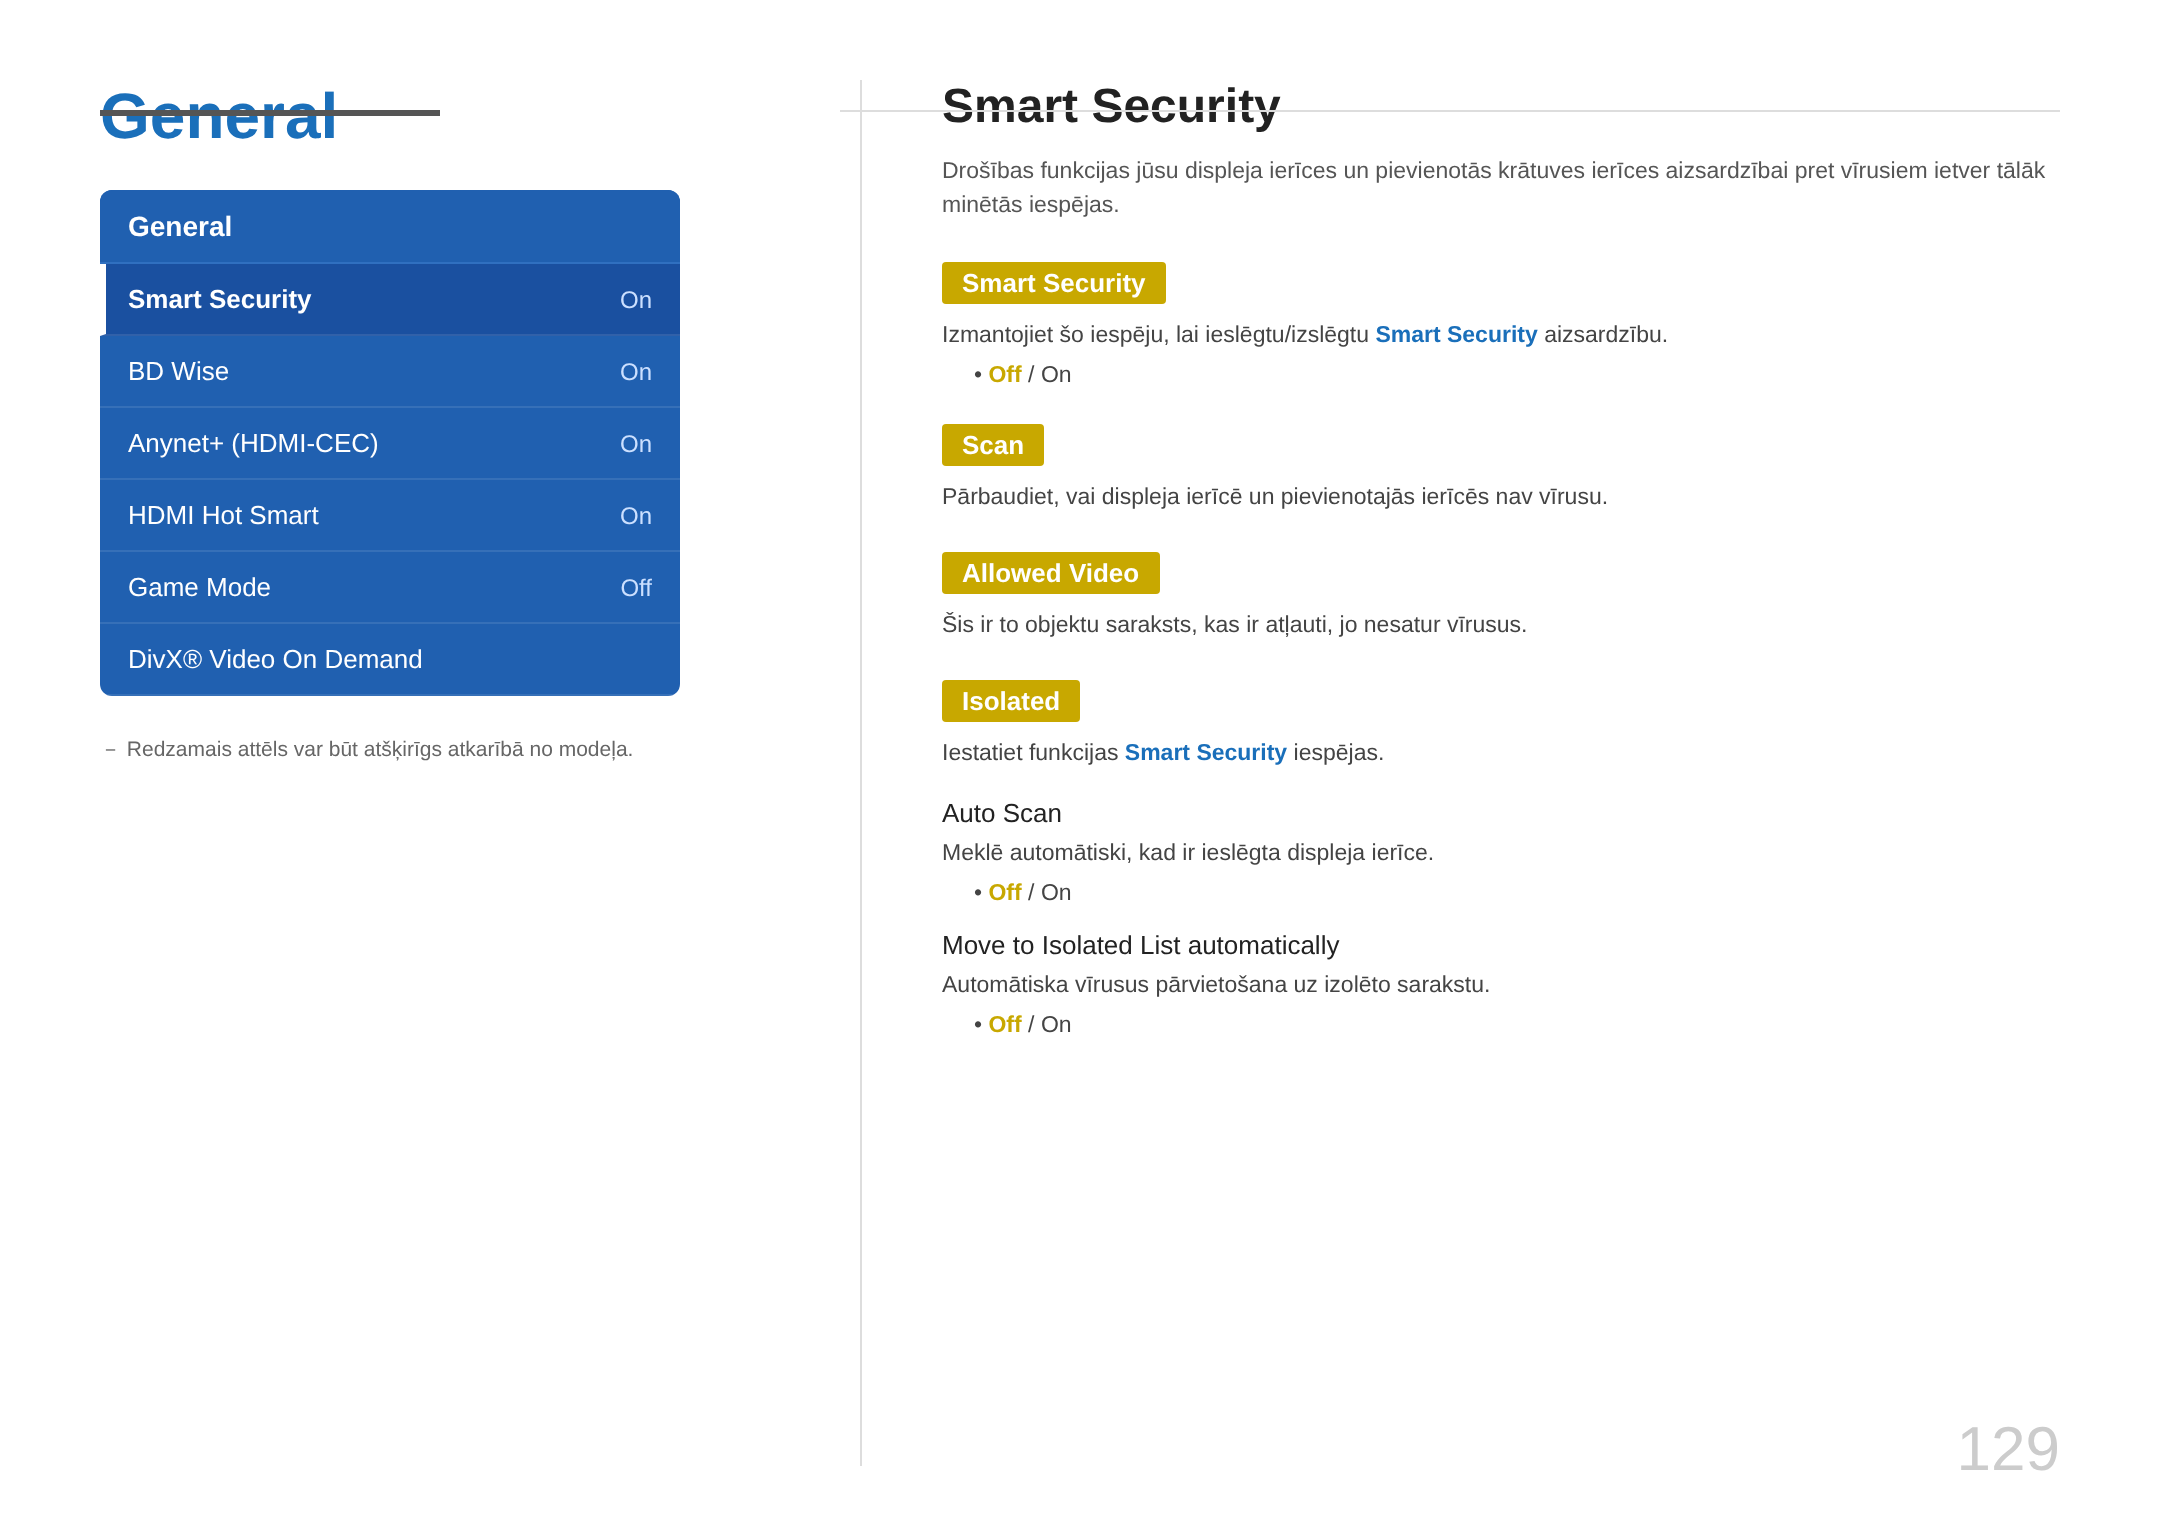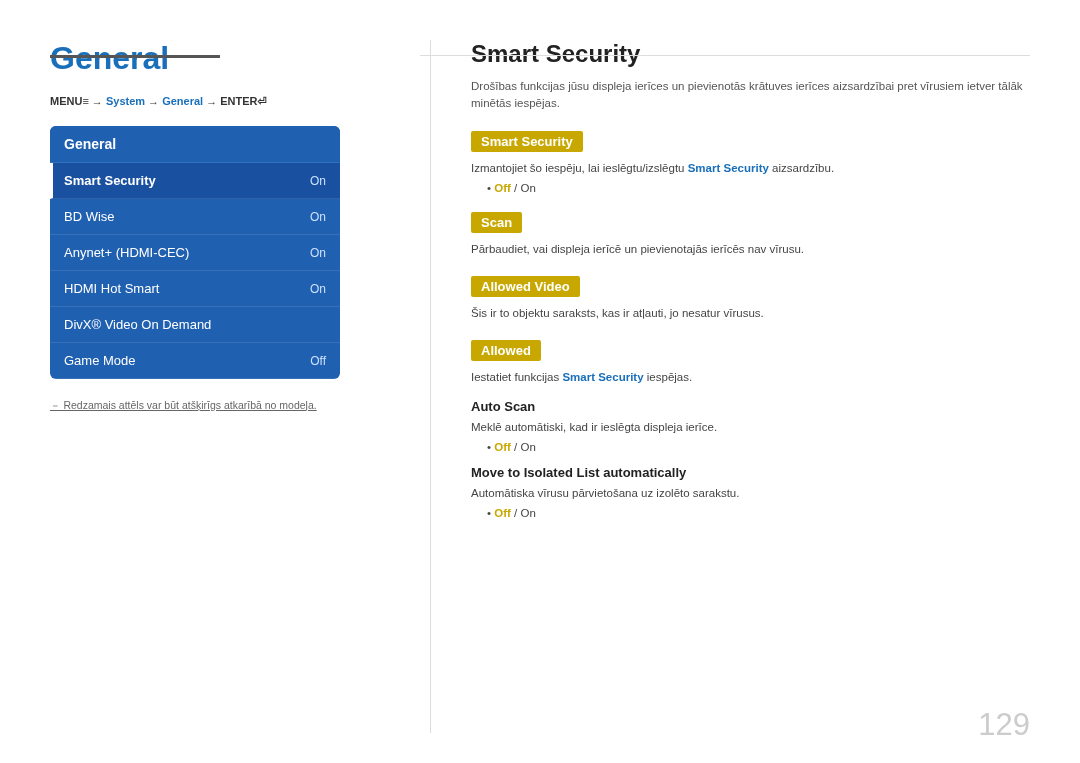--- a/index.html
+++ b/index.html
@@ -89,21 +89,20 @@
 
     .menu-item .item-value {
       color: #cce0ff;
       font-size: 12px;
     }
 
     .footnote {
       margin-top: 20px;
       font-size: 10.5px;
       color: #666;
-      text-decoration: underline;
     }
 
     
     .divider-v {
       width: 1px;
       background: #ddd;
       margin: 0 20px;
       align-self: stretch;
     }
 
@@ -173,21 +172,21 @@
       color: #444;
     }
 
     .bold-link {
       color: #1a6fba;
       font-weight: 700;
     }
 
     .sub-section-title {
       font-size: 13px;
-      font-weight: 700;
+      font-weight: 400;
       color: #222;
       margin-bottom: 5px;
       margin-top: 4px;
     }
 
     
     .top-line {
       position: absolute;
       top: 55px;
       left: 50px;
@@ -220,23 +219,20 @@
 <body>
 
 <div class="top-line"></div>
 <div class="separator-top"></div>
 
 <div class="page-container">
 
   <div class="left-col">
     <h1 class="page-title">General</h1>
 
-    <div class="breadcrumb">
-      MENU≡ → <span class="highlight">System</span> → <span class="highlight">General</span> → ENTER⏎
-    </div>
 
     <div class="menu-box">
       <div class="menu-header">General</div>
 
       <div class="menu-item active">
         <span class="item-name">Smart Security</span>
         <span class="item-value">On</span>
       </div>
       <div class="menu-item">
         <span class="item-name">BD Wise</span>
@@ -244,26 +240,26 @@
       </div>
       <div class="menu-item">
         <span class="item-name">Anynet+ (HDMI-CEC)</span>
         <span class="item-value">On</span>
       </div>
       <div class="menu-item">
         <span class="item-name">HDMI Hot Smart</span>
         <span class="item-value">On</span>
       </div>
       <div class="menu-item">
+        <span class="item-name">Game Mode</span>
+        <span class="item-value">Off</span>
+      </div>
+      <div class="menu-item">
         <span class="item-name">DivX® Video On Demand</span>
         <span class="item-value"></span>
-      </div>
-      <div class="menu-item">
-        <span class="item-name">Game Mode</span>
-        <span class="item-value">Off</span>
       </div>
     </div>
 
     <p class="footnote">－ Redzamais attēls var būt atšķirīgs atkarībā no modeļa.</p>
   </div>
 
   <div class="divider-v"></div>
 
   <div class="right-col">
     <h2 class="section-main-title">Smart Security</h2>
@@ -284,38 +280,38 @@
       <p class="section-desc">Pārbaudiet, vai displeja ierīcē un pievienotajās ierīcēs nav vīrusu.</p>
     </div>
 
 
     <div class="section-block">
       <div class="section-heading">Allowed Video</div>
       <p class="section-desc">Šis ir to objektu saraksts, kas ir atļauti, jo nesatur vīrusus.</p>
     </div>
 
     <div class="section-block">
-      <div class="section-heading">Allowed</div>
+      <div class="section-heading">Isolated</div>
       <p class="section-desc">
         Iestatiet funkcijas <span class="bold-link">Smart Security</span> iespējas.
       </p>
 
       
       <div style="margin-top: 12px;">
         <div class="sub-section-title">Auto Scan</div>
         <p class="section-desc">Meklē automātiski, kad ir ieslēgta displeja ierīce.</p>
         <div class="bullet-option">
           <span class="option-off">Off</span><span class="option-slash"> / </span><span class="option-on">On</span>
         </div>
       </div>
 
       
       <div style="margin-top: 12px;">
         <div class="sub-section-title">Move to Isolated List automatically</div>
-        <p class="section-desc">Automātiska vīrusu pārvietošana uz izolēto sarakstu.</p>
+        <p class="section-desc">Automātiska vīrusus pārvietošana uz izolēto sarakstu.</p>
         <div class="bullet-option">
           <span class="option-off">Off</span><span class="option-slash"> / </span><span class="option-on">On</span>
         </div>
       </div>
     </div>
   </div>
 </div>
 
 <div class="page-number">129</div>
 

